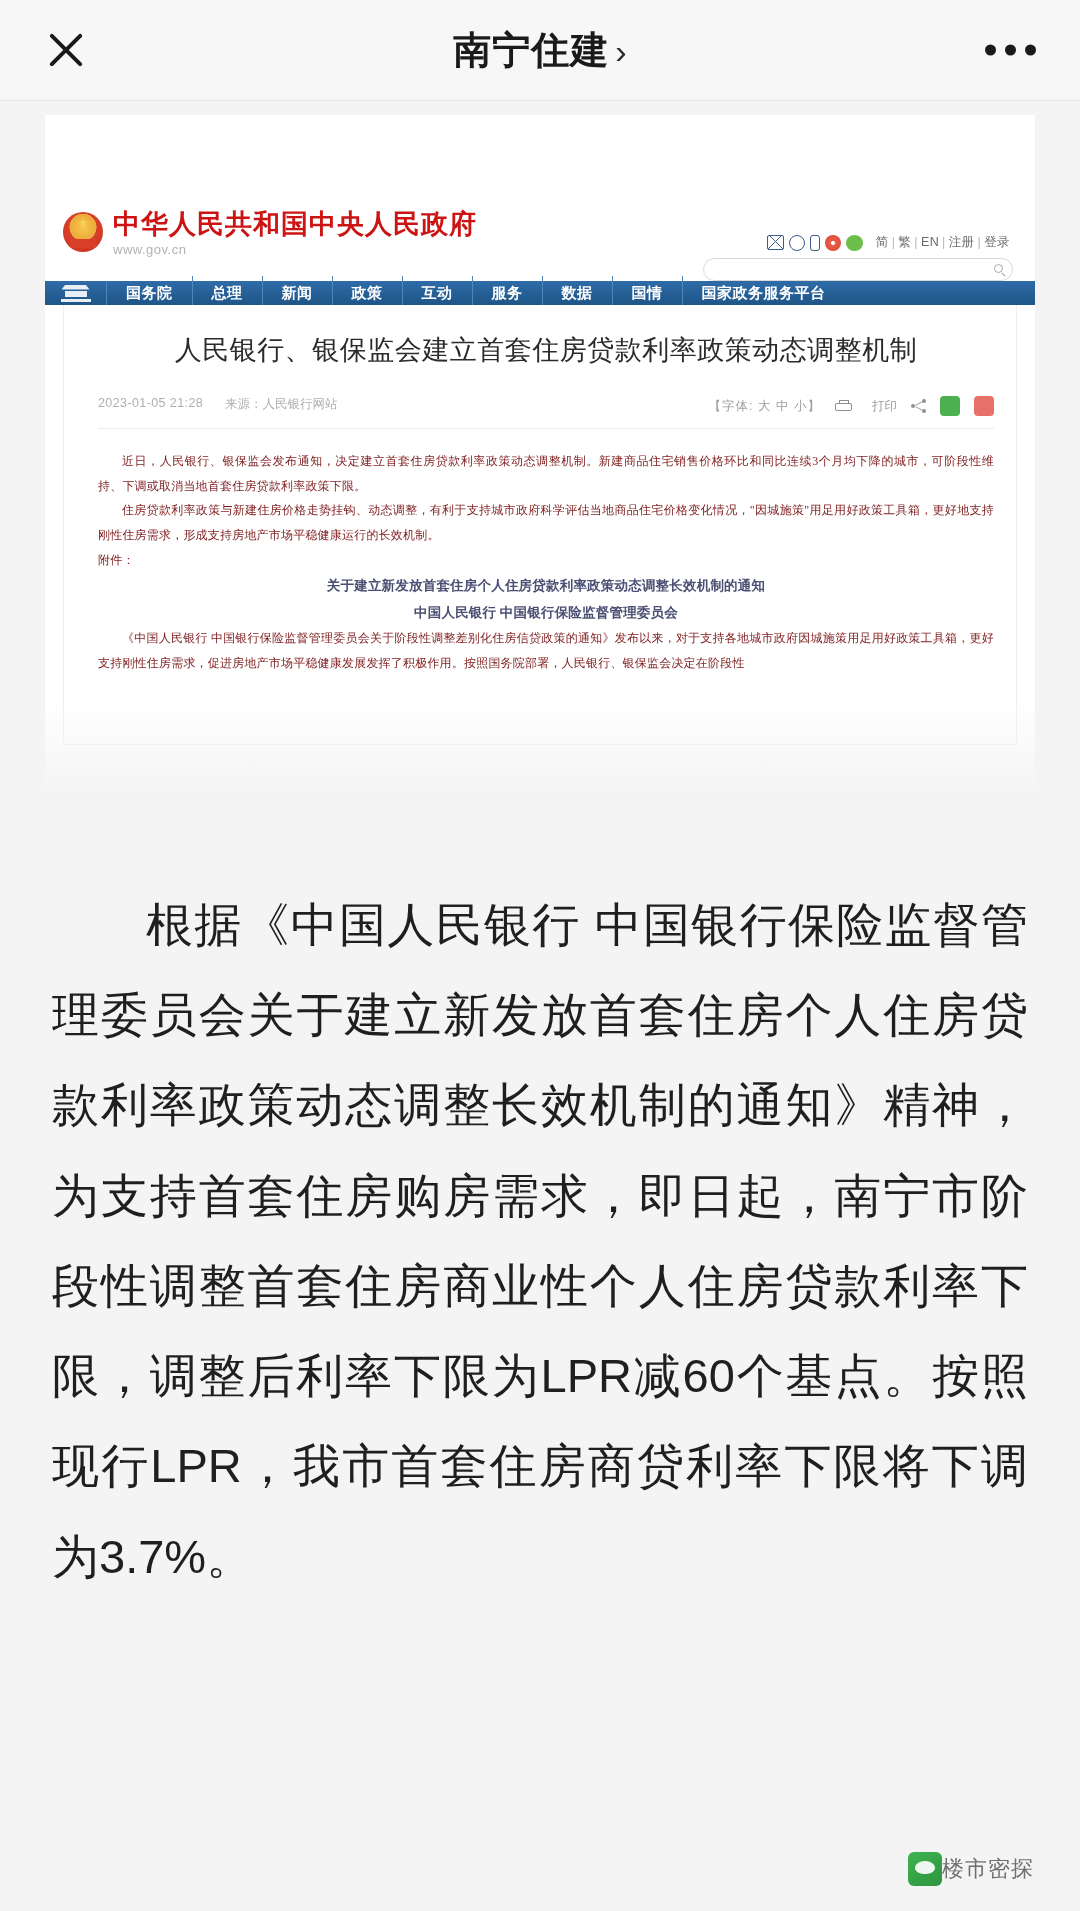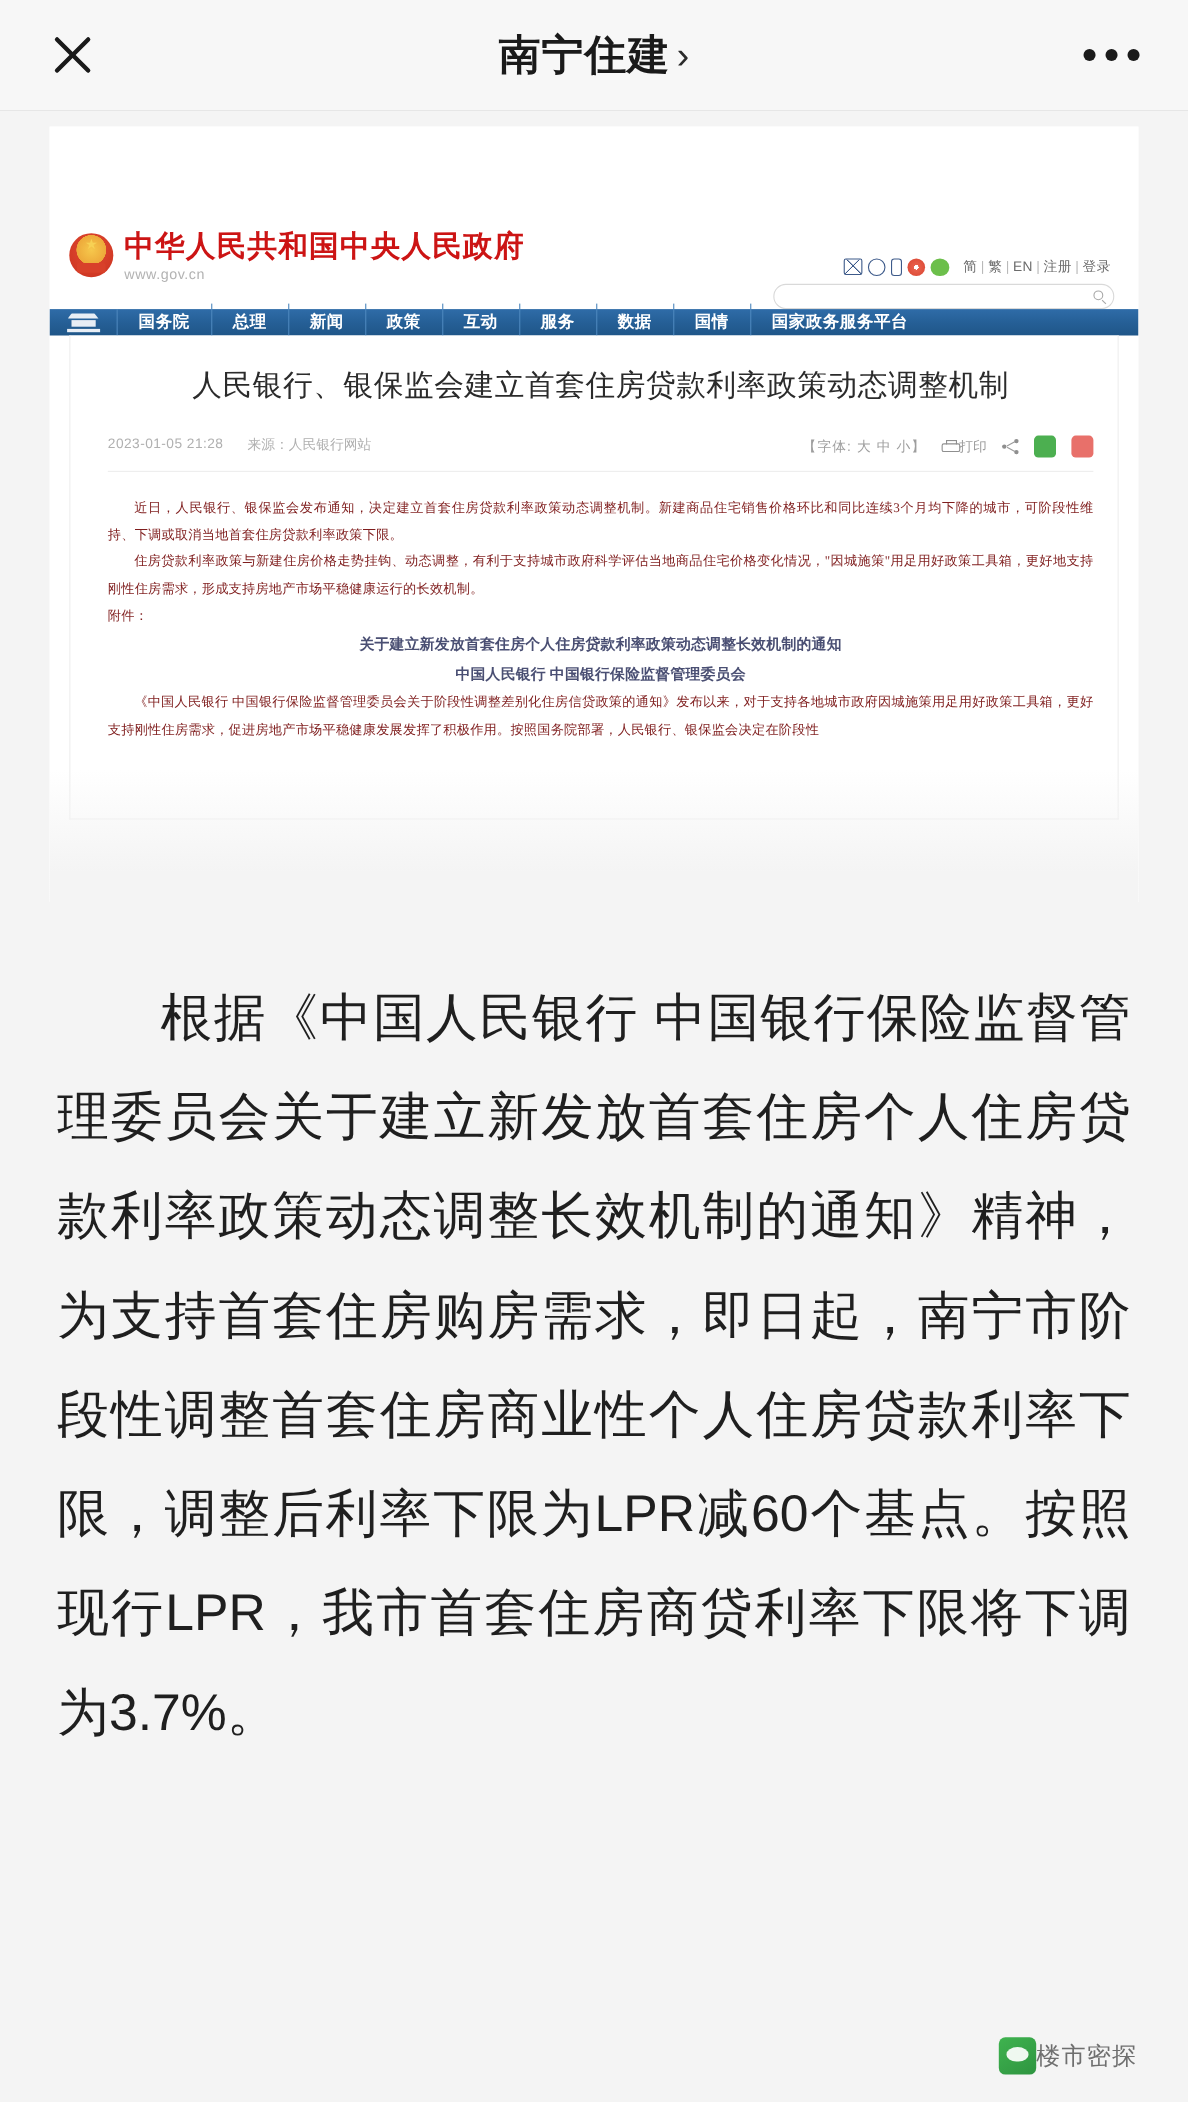--- a/index.html
+++ b/index.html
@@ -162,21 +162,21 @@
   }
   .art-meta{
     display:flex; margin-top:26px;
     padding-bottom:12px; border-bottom:1px solid #ededed;
     font-size:12.5px; color:#b0b0b0;
   }
   .art-meta .date{ letter-spacing:.4px; }
   .art-meta .src{ margin-left:22px; }
   .art-tools{ margin-left:auto; display:flex; align-items:center; gap:14px; }
   .art-tools .fsz{ color:#9e9e9e; letter-spacing:1px; }
-  .art-tools .print{ display:flex; align-items:center; gap:1px; color:#9e9e9e; }
+  .art-tools .print{ display:flex; align-items:center; gap:22px; color:#9e9e9e; }
   .prn{ width:15px; height:12px; position:relative; }
   .prn:before{
     content:""; position:absolute; left:0; top:3px; width:15px; height:6px;
     border:1.4px solid #8f8f8f; border-radius:2px;
   }
   .prn:after{
     content:""; position:absolute; left:3.5px; top:0; width:8px; height:3px;
     border:1.4px solid #8f8f8f; border-bottom:none;
   }
   .shr{ width:15px; height:14px; position:relative; }

